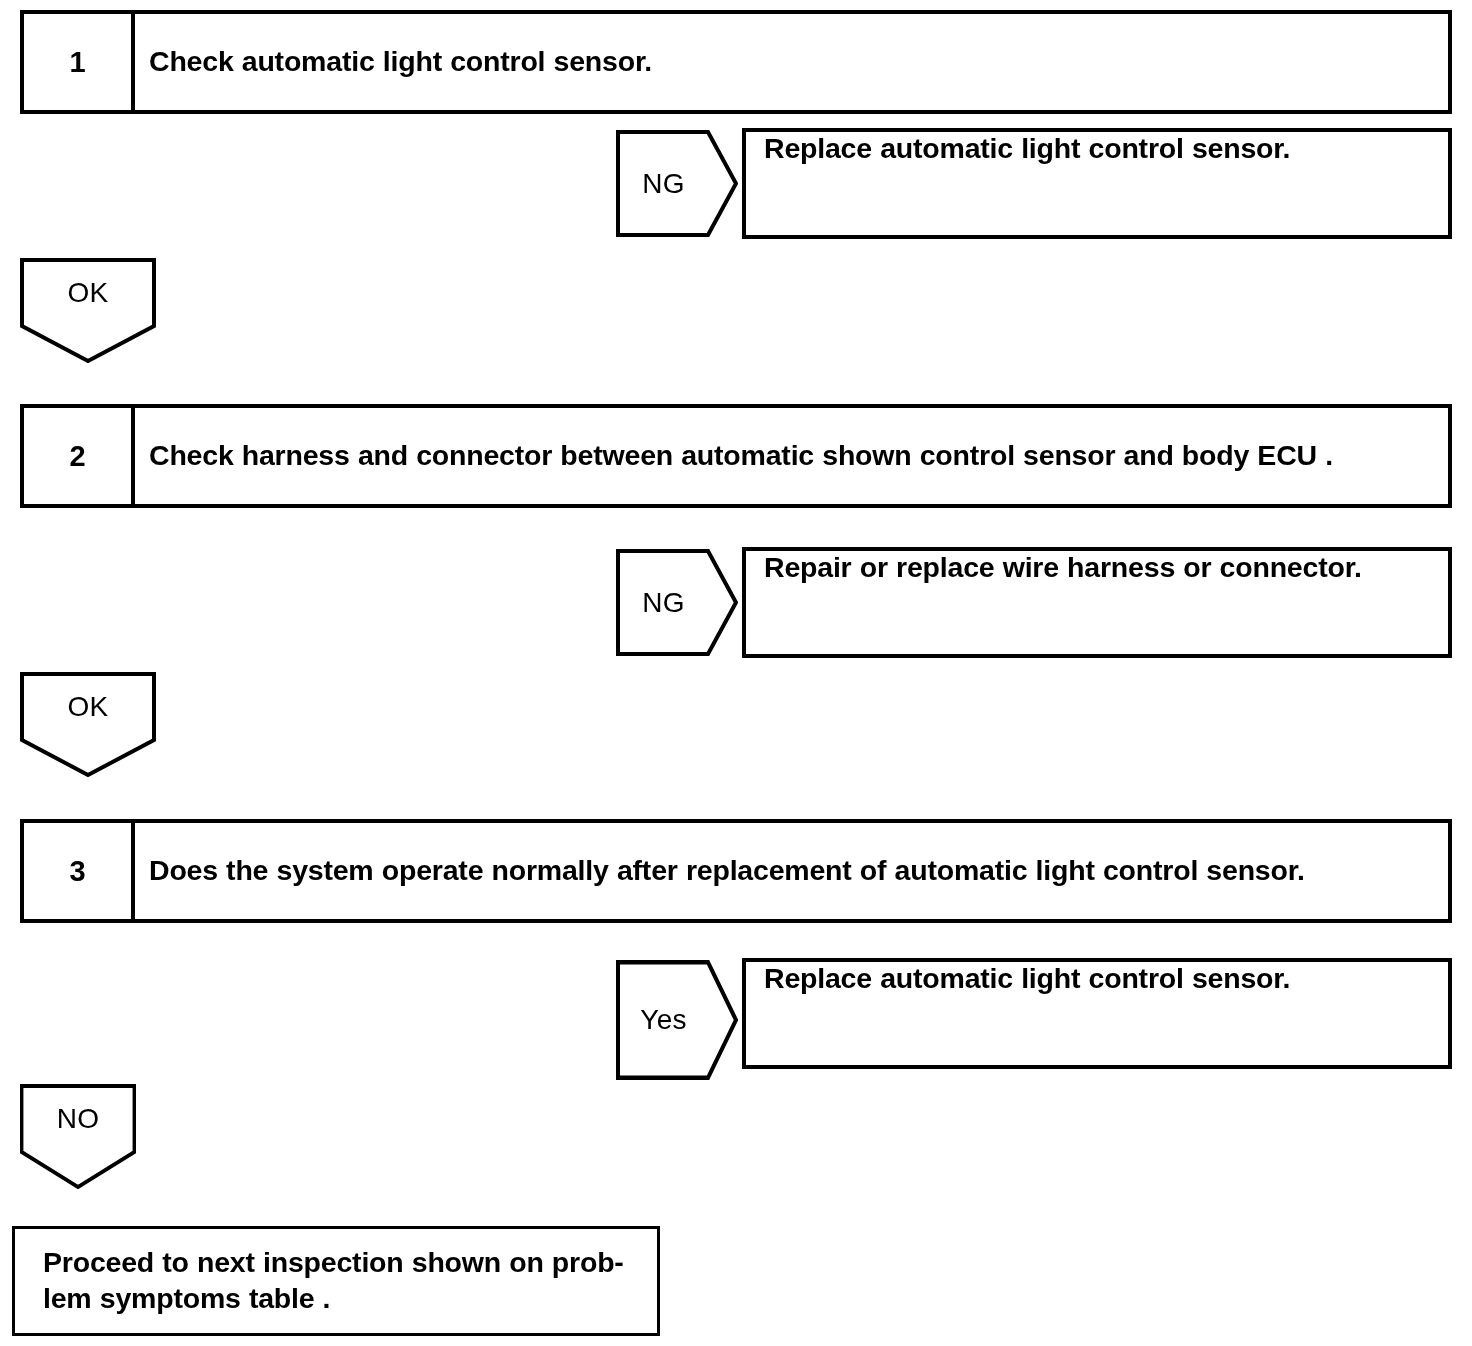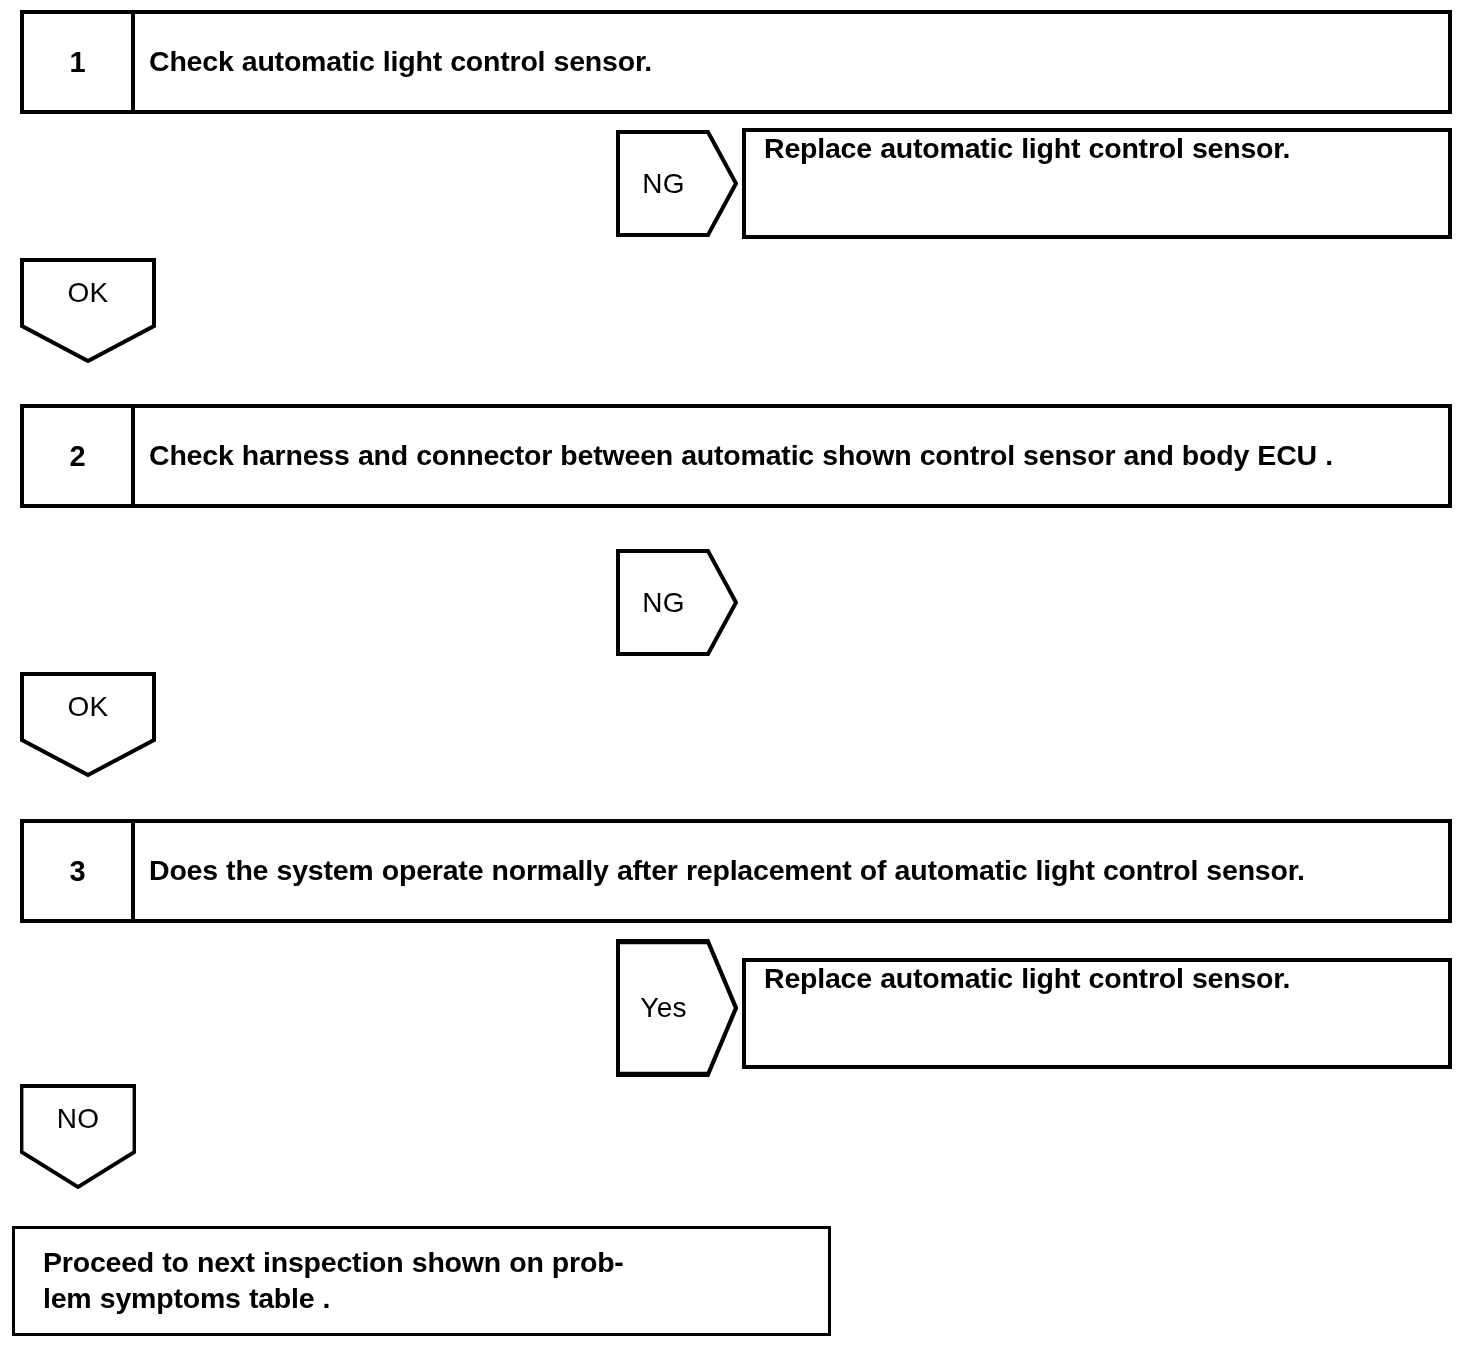--- a/index.html
+++ b/index.html
@@ -198,55 +198,58 @@
     </div>
   </div>
 
   <div class="arrow-right" style="left:616px; top:549px; width:122px; height:107px;">
     <svg viewBox="0 0 122 107" preserveAspectRatio="none">
       <polygon points="2,2 92,2 120,53.5 92,105 2,105" fill="#ffffff" stroke="#000000" stroke-width="4" stroke-linejoin="miter"></polygon>
     </svg>
     <span class="arrow-label">NG</span>
   </div>
 
+  <div class="result-box" style="left:742px; top:547px; width:710px; height:111px;">
+    <span class="result-text">Repair or replace wire harness or connector.</span>
+  </div>
 
   <div class="arrow-down" style="left:20px; top:672px; width:136px; height:105px;">
     <svg viewBox="0 0 136 105" preserveAspectRatio="none">
       <polygon points="2,2 134,2 134,68 68,103 2,68" fill="#ffffff" stroke="#000000" stroke-width="4" stroke-linejoin="miter"></polygon>
     </svg>
     <span class="arrow-label">OK</span>
   </div>
 
   <div class="step-row" style="left:20px; top:819px; width:1432px; height:104px;">
     <div class="step-number-cell">
       <span class="step-number">3</span>
     </div>
     <div class="step-text-cell">
       <span class="step-text">Does the system operate normally after replacement of automatic light control sensor.</span>
     </div>
   </div>
 
-  <div class="arrow-right" style="left:616px; top:939px; width:122px; height:138px;">
+  <div class="arrow-right" style="left:616px; top:960px; width:122px; height:120px;">
     <svg viewBox="0 0 122 107" preserveAspectRatio="none">
       <polygon points="2,2 92,2 120,53.5 92,105 2,105" fill="#ffffff" stroke="#000000" stroke-width="4" stroke-linejoin="miter"></polygon>
     </svg>
     <span class="arrow-label">Yes</span>
   </div>
 
   <div class="result-box" style="left:742px; top:958px; width:710px; height:111px;">
     <span class="result-text">Replace automatic light control sensor.</span>
   </div>
 
   <div class="arrow-down" style="left:20px; top:1084px; width:116px; height:105px;">
     <svg viewBox="0 0 136 105" preserveAspectRatio="none">
       <polygon points="2,2 134,2 134,68 68,103 2,68" fill="#ffffff" stroke="#000000" stroke-width="4" stroke-linejoin="miter"></polygon>
     </svg>
     <span class="arrow-label">NO</span>
   </div>
 
-  <div class="terminal-box" style="left:12px; top:1226px; width:819px; height:110px;">
+  <div class="terminal-box" style="left:12px; top:1226px; width:648px; height:110px;">
     <div class="terminal-text">
       <span>Proceed to next inspection shown on prob-</span><br>
       <span>lem symptoms table .</span>
     </div>
   </div>
 
 </div>
 
 </body></html>

